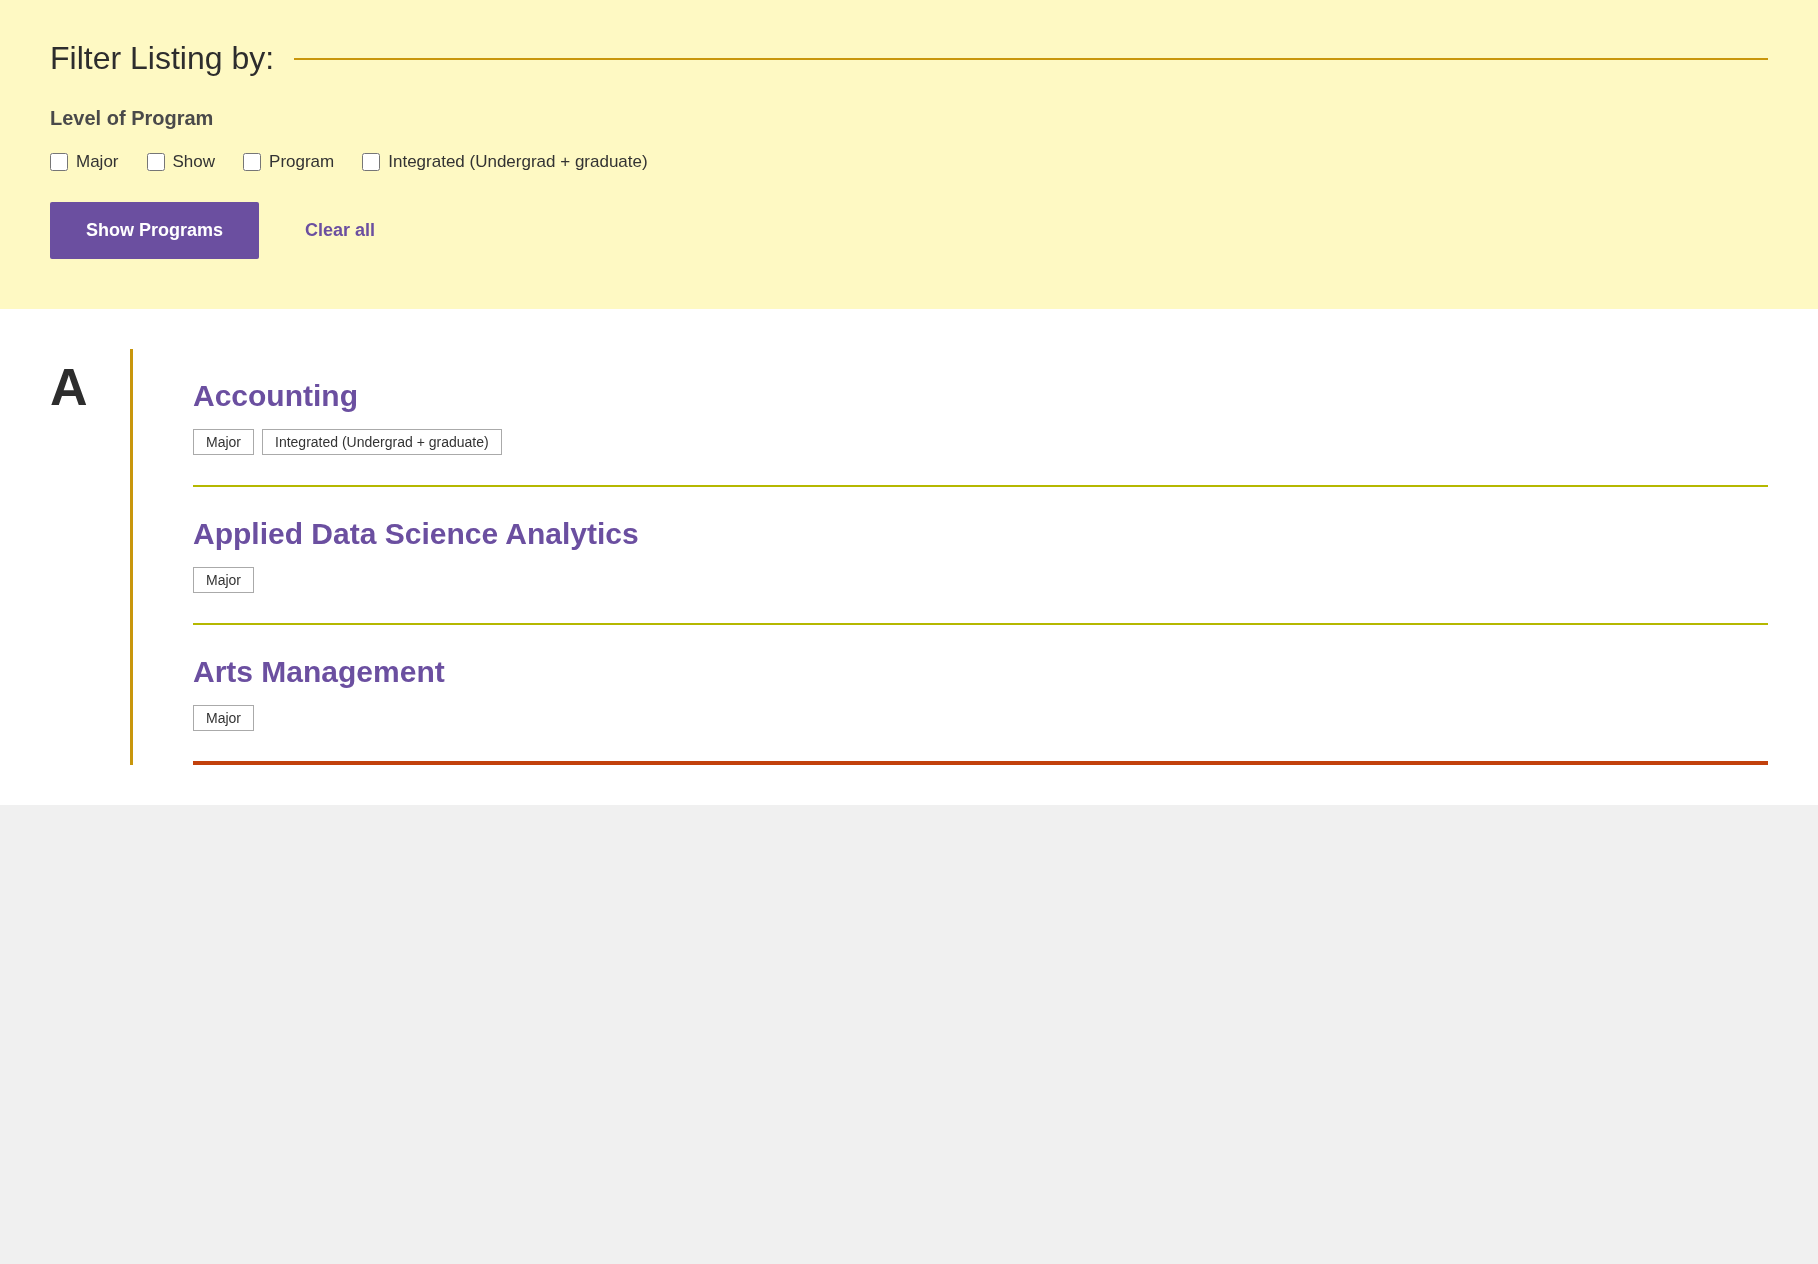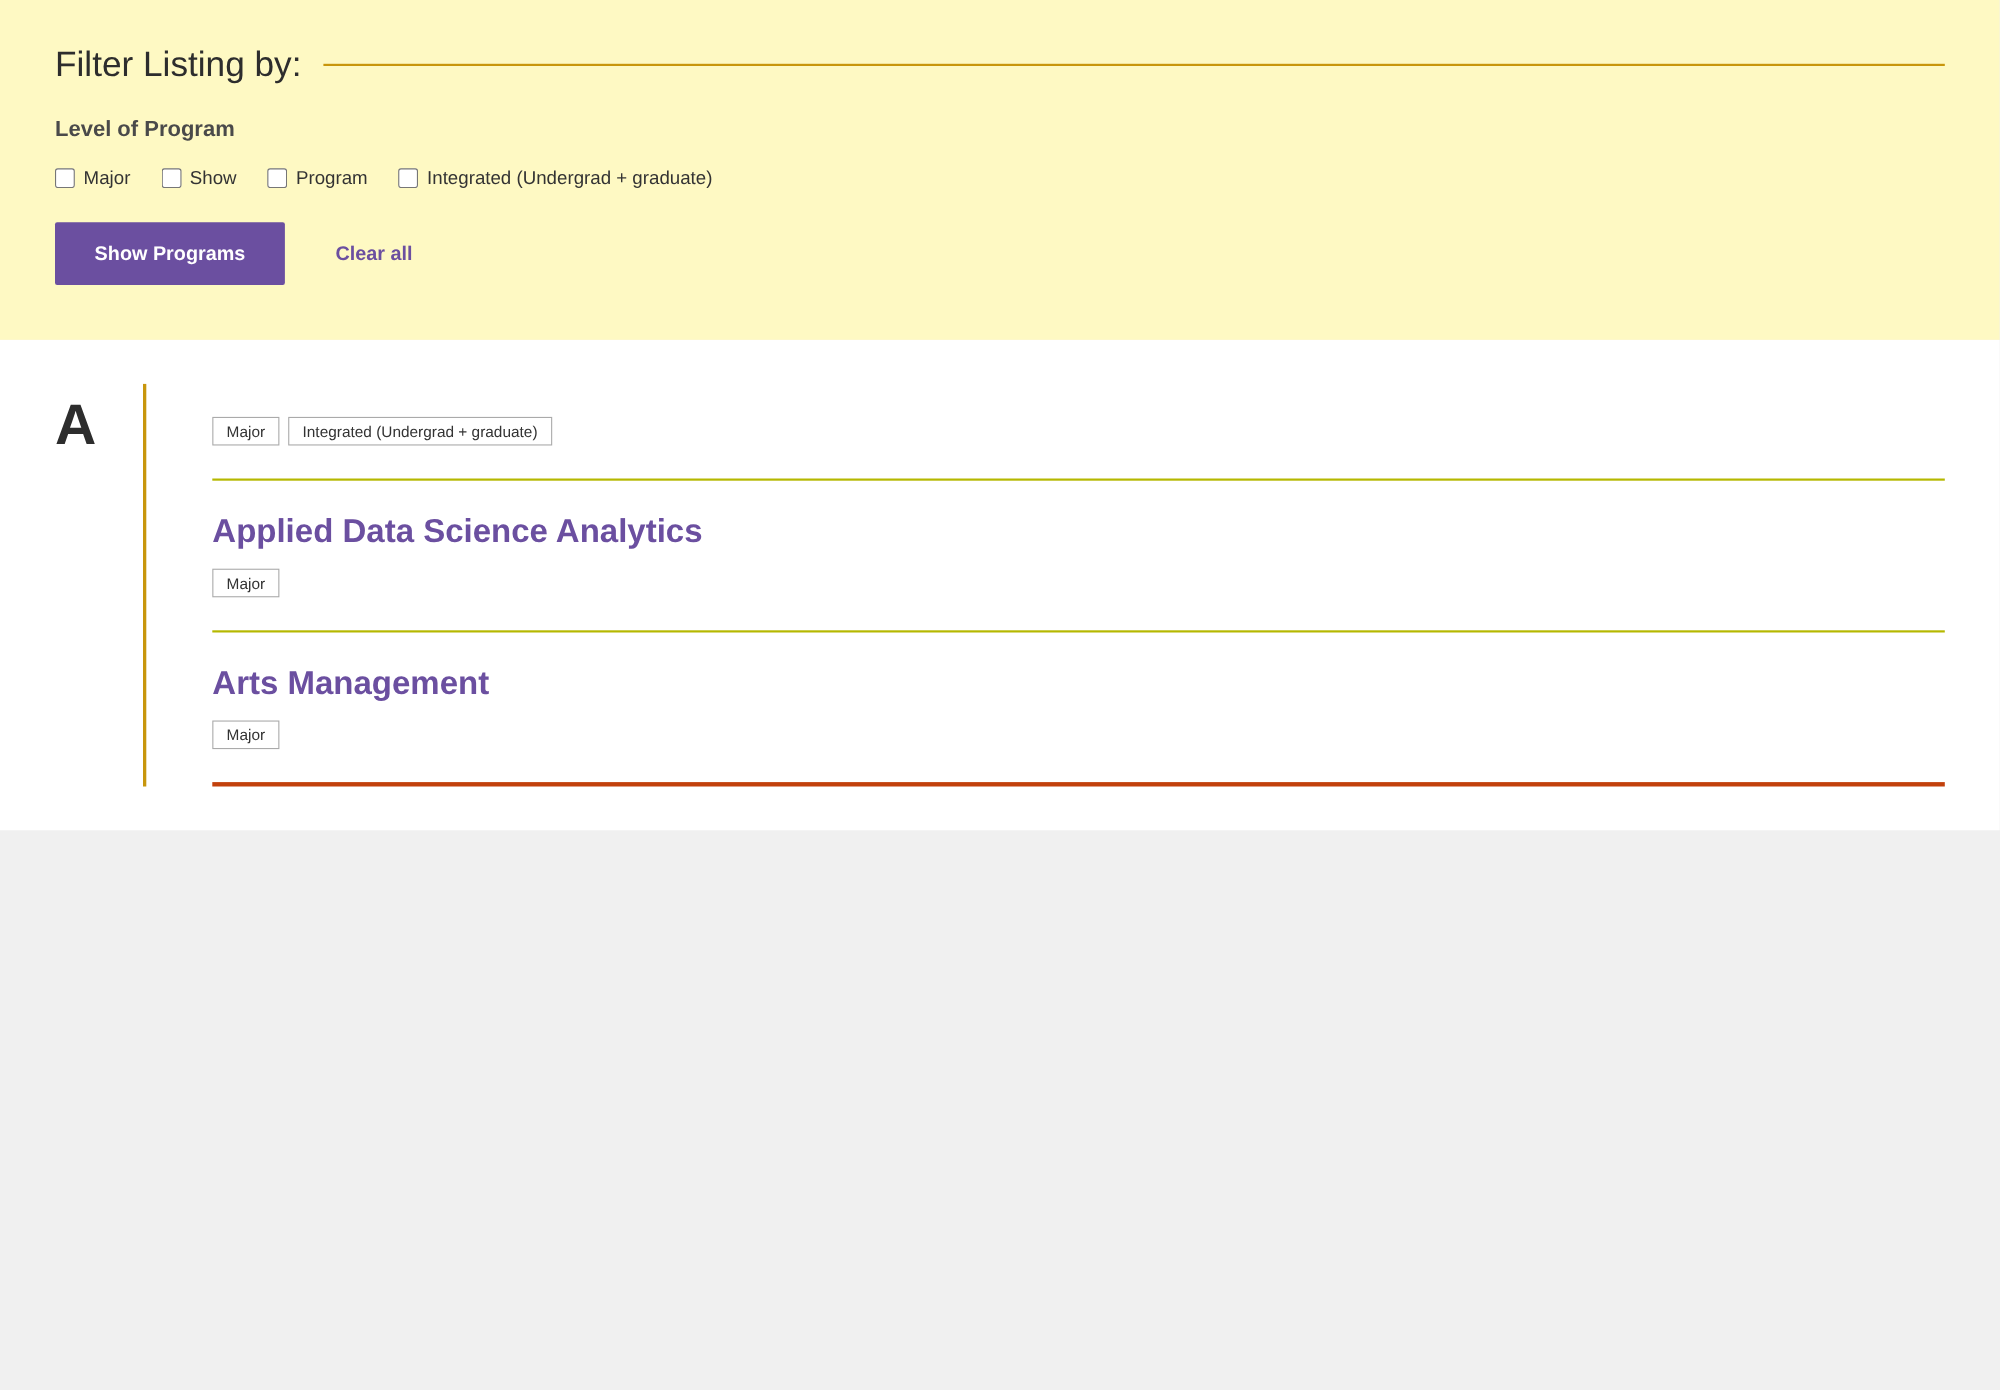--- a/index.html
+++ b/index.html
@@ -191,20 +191,21 @@
   </div>
 </div>
 
 <div class="programs-section">
   <div class="alpha-group">
     <div class="alpha-letter">A</div>
     <div class="alpha-divider"></div>
     <div class="programs-list">
 
       <div class="program-item">
+        <div class="program-name">Accounting</div>
         <div class="program-tags">
           <span class="program-tag">Major</span>
           <span class="program-tag">Integrated (Undergrad + graduate)</span>
         </div>
       </div>
 
       <div class="program-item">
         <div class="program-name">Applied Data Science Analytics</div>
         <div class="program-tags">
           <span class="program-tag">Major</span>

